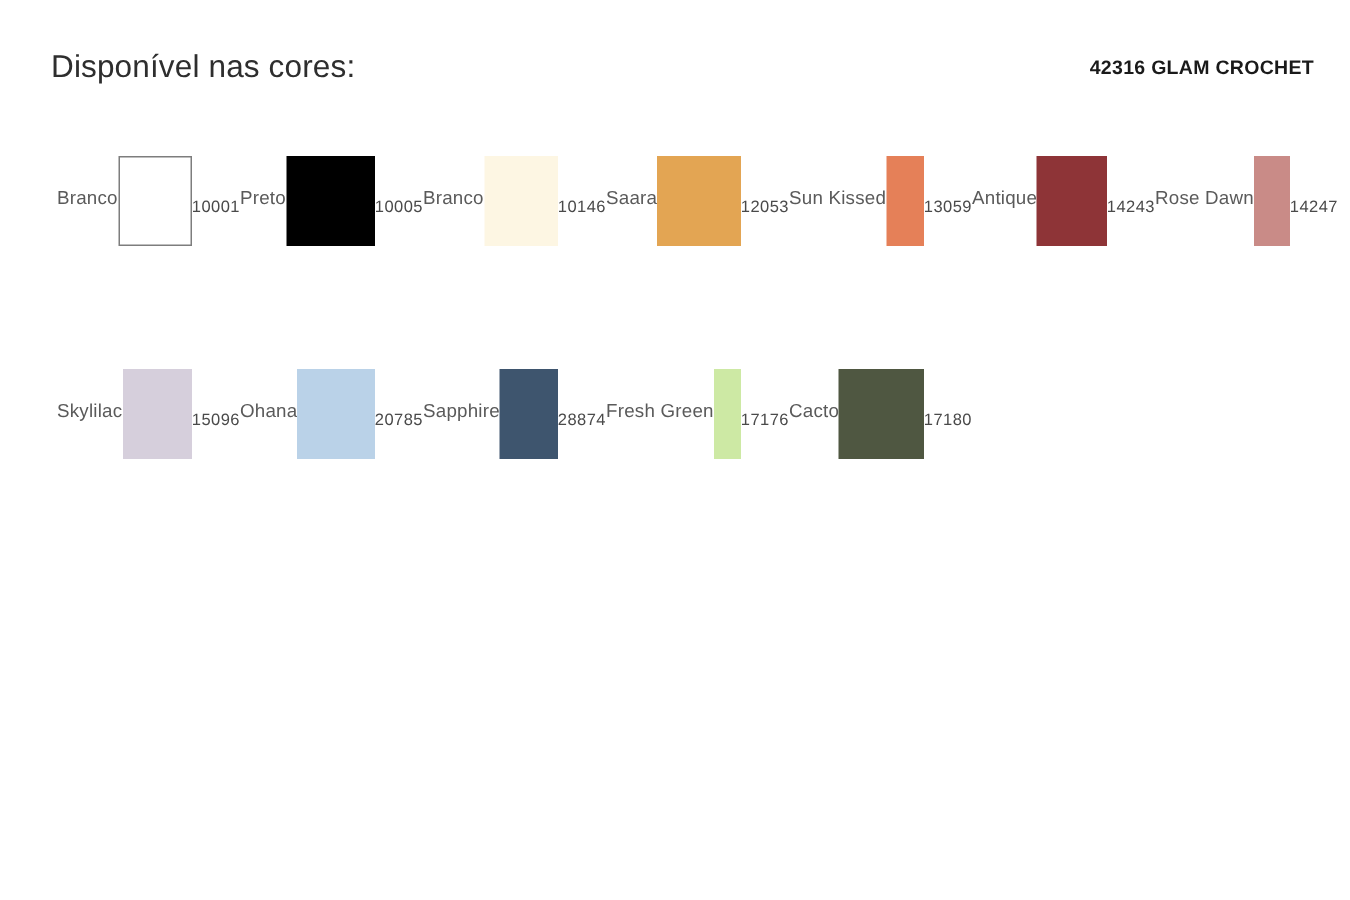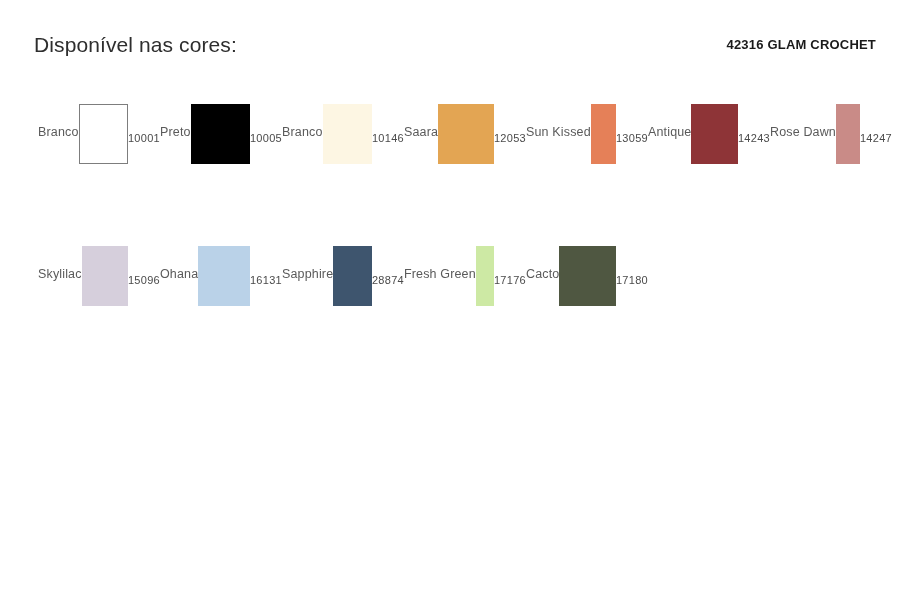--- a/index.html
+++ b/index.html
@@ -142,21 +142,21 @@
     </div>
     <div class="swatch-row">
       <div class="swatch-cell">
         <div class="swatch-name">Skylilac</div>
         <div class="swatch-chip" style="background-color: rgb(214, 207, 220);"></div>
         <div class="swatch-code">15096</div>
       </div>
       <div class="swatch-cell">
         <div class="swatch-name">Ohana</div>
         <div class="swatch-chip" style="background-color: rgb(186, 210, 232);"></div>
-        <div class="swatch-code">16131</div>
+        <div class="swatch-code">20785</div>
       </div>
       <div class="swatch-cell">
         <div class="swatch-name">Sapphire</div>
         <div class="swatch-chip" style="background-color: rgb(62, 85, 110);"></div>
         <div class="swatch-code">28874</div>
       </div>
       <div class="swatch-cell">
         <div class="swatch-name">Fresh Green</div>
         <div class="swatch-chip" style="background-color: rgb(205, 233, 164);"></div>
         <div class="swatch-code">17176</div>

